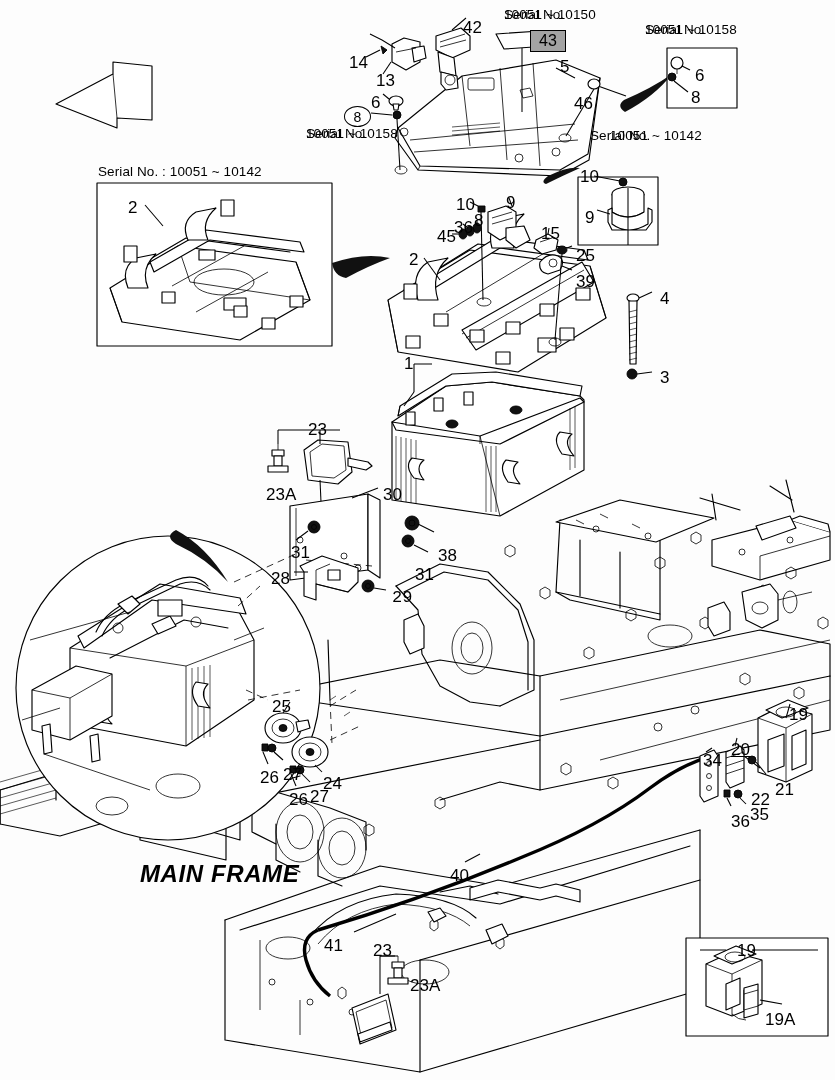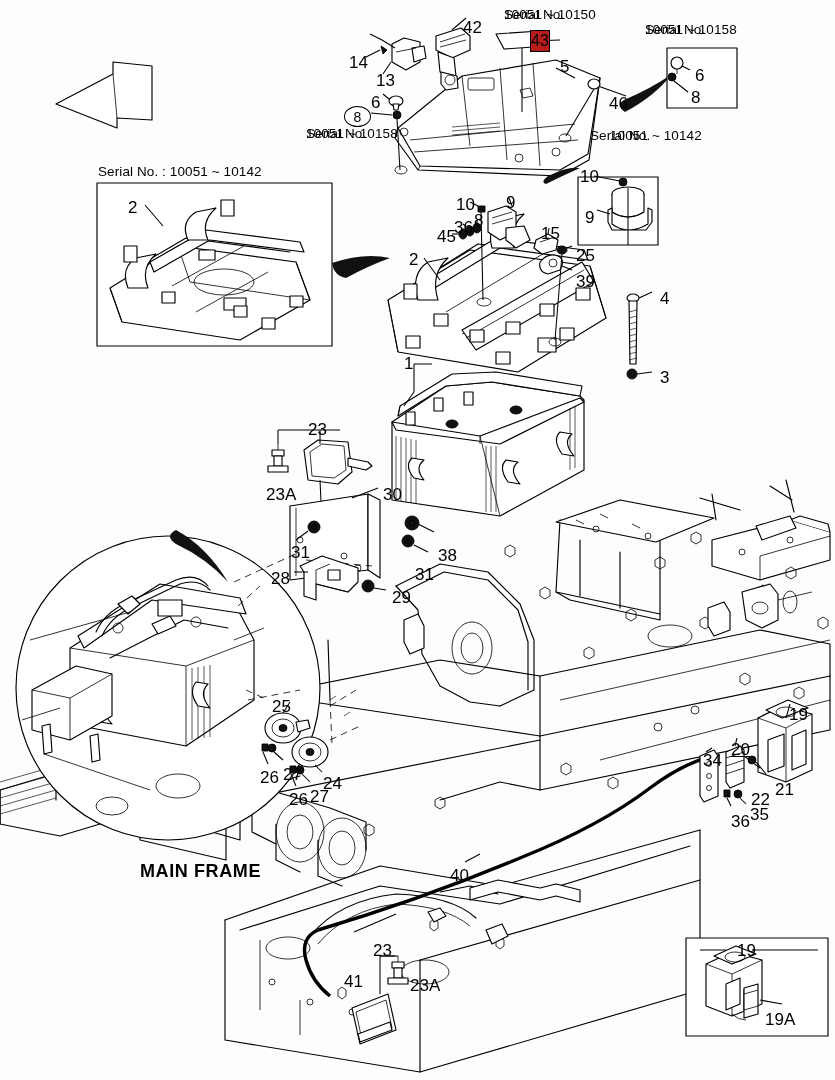--- a/index.html
+++ b/index.html
@@ -1,26 +1,26 @@
 <!DOCTYPE html>
 <html><head>
 <meta charset="utf-8">
 <style>
   html,body{margin:0;padding:0;background:#fff;}
   body{width:835px;height:1080px;overflow:hidden;font-family:"Liberation Sans",sans-serif;color:#000;}
   #sheet{position:relative;width:835px;height:1080px;background:#fdfdfd;}
   svg#art{position:absolute;left:0;top:0;width:835px;height:1080px;}
   .lbl{position:absolute;font-family:"Liberation Sans",sans-serif;font-size:17px;font-weight:400;color:#000;white-space:nowrap;line-height:1.12;letter-spacing:.1px;}
   .lbl.ser{font-size:13.5px;text-align:center;}
-  .lbl.big{font-size:18px;font-weight:700;letter-spacing:.6px;}
+  .lbl.big{font-size:24px;font-weight:700;letter-spacing:.6px;font-style:italic;}
   .lbl.num{font-size:17px;}
   .circnum{position:absolute;width:25px;height:19px;border:1.6px solid #000;border-radius:50%;
       display:flex;align-items:center;justify-content:center;font-size:14px;background:#fff;}
-  .boxnum{position:absolute;border:1.6px solid #000;background:#b91c1c;display:flex;align-items:center;
-      justify-content:center;font-size:16px;padding:1px 0;}
+  .boxnum{position:absolute;border:1.6px solid #000;background:#a3a3a3;display:flex;align-items:center;
+      justify-content:center;font-size:16px;padding:1px 8px;}
 </style>
 </head>
 <body>
 
 <div id="sheet">
 
   <svg id="art" viewBox="0 0 835 1080" xmlns="http://www.w3.org/2000/svg">
     <defs>
       <style>
         .s{fill:none;stroke:#000;stroke-width:1.15;stroke-linejoin:round;stroke-linecap:round;}
@@ -589,30 +589,30 @@
       <div class="lbl num" style="left: 266px; top: 485px;">23A</div>
       <div class="lbl num" style="left: 373px; top: 941px;">23</div>
       <div class="lbl num" style="left: 410px; top: 976px;">23A</div>
       <div class="lbl num" style="left: 323px; top: 774px;">24</div>
       <div class="lbl num" style="left: 272px; top: 697px;">25</div>
       <div class="lbl num" style="left: 260px; top: 768px;">26</div>
       <div class="lbl num" style="left: 289px; top: 790px;">26</div>
       <div class="lbl num" style="left: 283px; top: 765px;">27</div>
       <div class="lbl num" style="left: 310px; top: 787px;">27</div>
       <div class="lbl num" style="left: 271px; top: 569px;">28</div>
-      <div class="lbl num" style="left: 392px; top: 588px;">29</div>
+      <div class="lbl num" style="left: 392px; top: 588px; font-family: Liberation Mono, monospace;">29</div>
       <div class="lbl num" style="left: 383px; top: 485px;">30</div>
       <div class="lbl num" style="left: 291px; top: 543px;">31</div>
       <div class="lbl num" style="left: 415px; top: 565px;">31</div>
       <div class="lbl num" style="left: 703px; top: 751px;">34</div>
       <div class="lbl num" style="left: 750px; top: 805px; text-align: right;">35</div>
       <div class="lbl num" style="left: 454px; top: 218px;">36</div>
       <div class="lbl num" style="left: 731px; top: 812px;">36</div>
       <div class="lbl num" style="left: 576px; top: 246px;">25</div>
       <div class="lbl num" style="left: 438px; top: 546px;">38</div>
       <div class="lbl num" style="left: 576px; top: 272px;">39</div>
       <div class="lbl num" style="left: 450px; top: 866px;">40</div>
-      <div class="lbl num" style="left: 344px; top: 936px; margin-top: 36px;">41</div>
+      <div class="lbl num" style="left: 324px; top: 936px;">41</div>
       <div class="lbl num" style="left: 463px; top: 18px;">42</div>
       <div class="lbl num" style="left: 437px; top: 227px;">45</div>
-      <div class="lbl num" style="left: 609px; top: 94px;">46</div>
+      <div class="lbl num" style="left: 574px; top: 94px;">46</div>
     </div>
 </div>
 
 </body></html>

